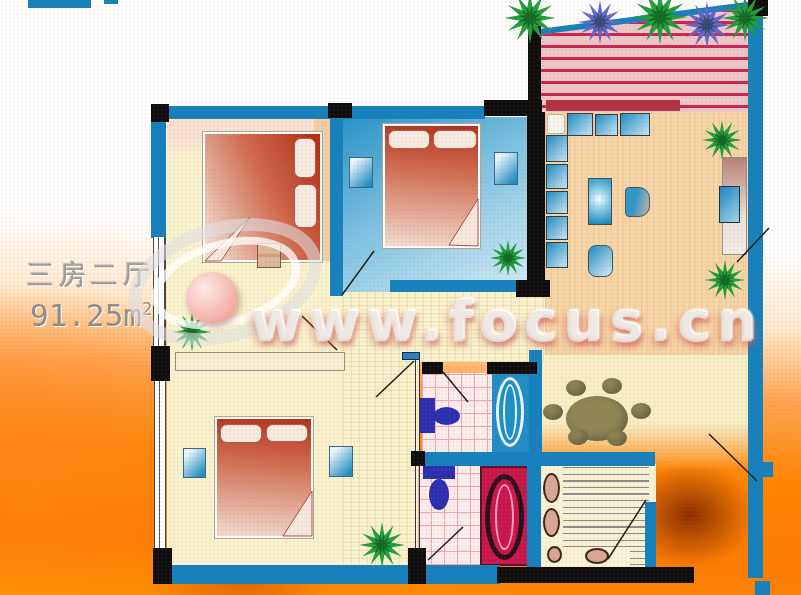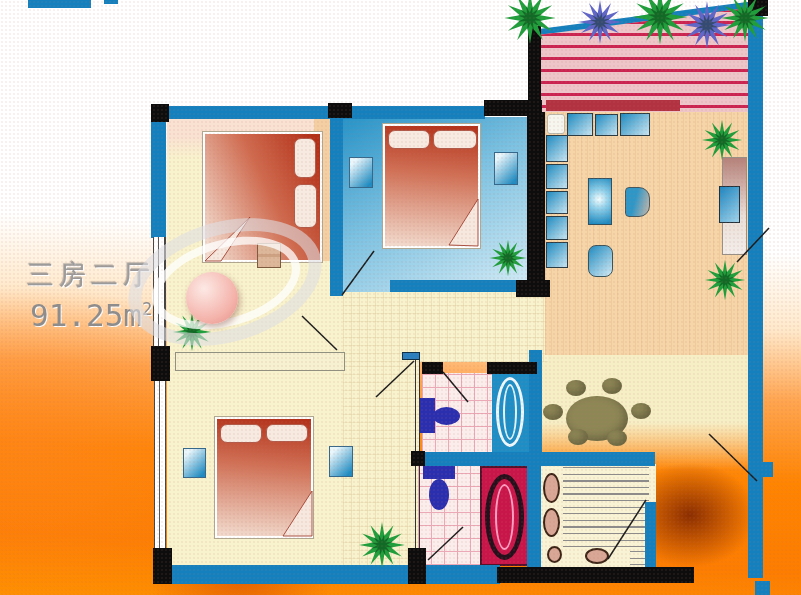--- a/index.html
+++ b/index.html
@@ -268,13 +268,14 @@
     </svg>
   <svg class="plant plant-green" style="left:357px;top:520px;width:50px;height:50px">
       <use href="#burst"></use>
     </svg>
 
   <div class="abs dots"></div>
   <div class="abs teal-blob"></div>
   <div class="abs swirl swirl-outer"></div>
   <div class="abs swirl swirl-inner"></div>
   <div class="abs logo-ball"></div>
+  <div class="abs wm wm-url">www.focus.cn</div>
 </div>
 
 </body></html>

